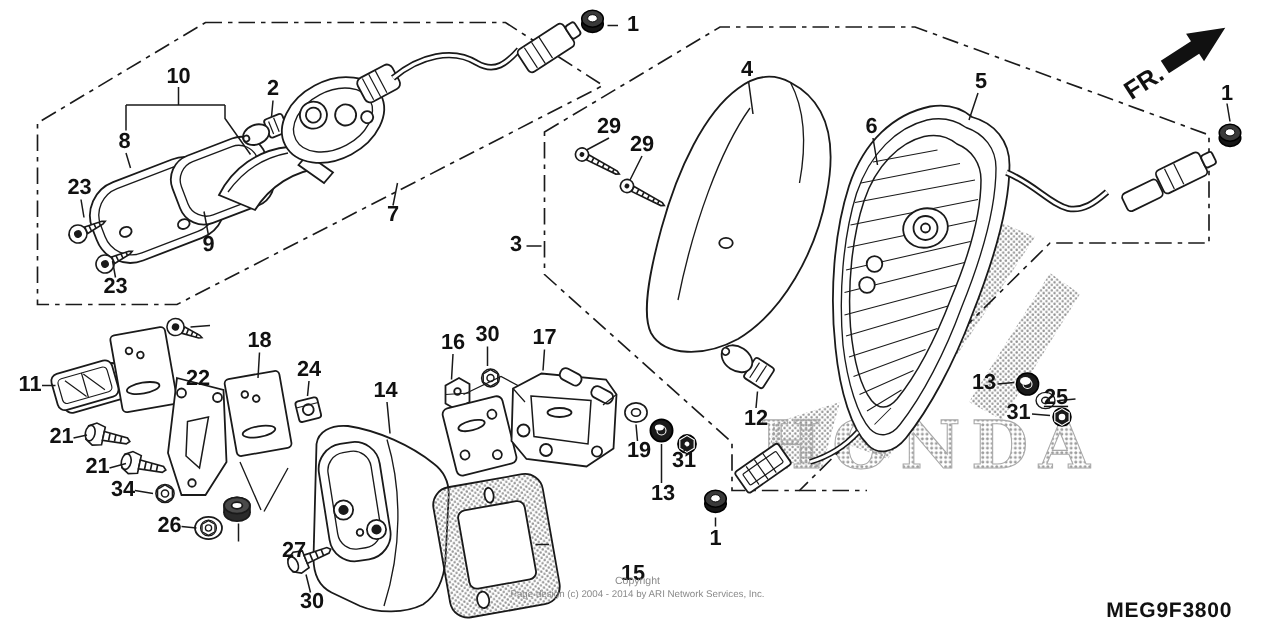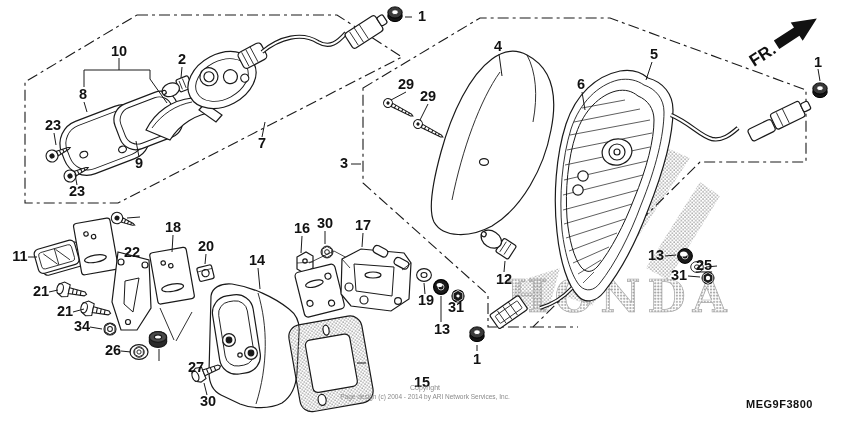--- a/index.html
+++ b/index.html
@@ -6,21 +6,21 @@
   .stage{position:relative;width:850px;height:425px;background:#fff;overflow:hidden;
          font-family:"Liberation Sans",sans-serif;}
   .stage svg{position:absolute;left:0;top:0;}
   .callout{position:absolute;transform:translate(-50%,-52%);font-weight:bold;
            font-size:14.5px;color:#111;letter-spacing:0;line-height:1;
            font-family:"Liberation Sans",sans-serif;white-space:nowrap;}
   .footer-copy{position:absolute;left:300px;top:384px;width:250px;text-align:center;
                color:#8a8a8a;font-size:7px;line-height:1.25;}
   .footer-copy .l2{font-size:6.5px;}
   .diagram-code{position:absolute;left:722px;top:398px;width:115px;text-align:center;
-                font-weight:bold;font-size:11px;color:#111;letter-spacing:.5px;}
+                font-weight:bold;font-size:14px;color:#111;letter-spacing:.5px;}
 </style>
 </head>
 <body>
 
 <div class="stage">
 
 <svg width="850" height="425" viewBox="0 0 850 425">
   <defs>
     <pattern id="dots" width="3.6" height="3.6" patternUnits="userSpaceOnUse">
       <circle cx="1" cy="1" r="0.8" fill="#8f8f8f"></circle>
@@ -346,21 +346,21 @@
       <div class="callout" style="left: 302px; top: 229px;">16</div>
       <div class="callout" style="left: 363px; top: 226px;">17</div>
       <div class="callout" style="left: 173px; top: 228px;">18</div>
       <div class="callout" style="left: 426px; top: 301px;">19</div>
       <div class="callout" style="left: 208px; top: 402px;">30</div>
       <div class="callout" style="left: 41px; top: 292px;">21</div>
       <div class="callout" style="left: 65px; top: 312px;">21</div>
       <div class="callout" style="left: 132px; top: 217px; margin-top: 36px;">22</div>
       <div class="callout" style="left: 53px; top: 126px;">23</div>
       <div class="callout" style="left: 77px; top: 192px;">23</div>
-      <div class="callout" style="left: 206px; top: 247px;">20</div>
+      <div class="callout" style="left: 206px; top: 247px;">24</div>
       <div class="callout" style="left: 704px; top: 266px; text-decoration: underline;">25</div>
       <div class="callout" style="left: 113px; top: 351px;">26</div>
       <div class="callout" style="left: 159px; top: 368px; margin-left: 37px;">27</div>
       <div class="callout" style="left: 82px; top: 327px;">34</div>
       <div class="callout" style="left: 406px; top: 85px;">29</div>
       <div class="callout" style="left: 428px; top: 97px;">29</div>
       <div class="callout" style="left: 325px; top: 224px;">30</div>
       <div class="callout" style="left: 456px; top: 308px;">31</div>
       <div class="callout" style="left: 679px; top: 276px;">31</div>
     </div>

